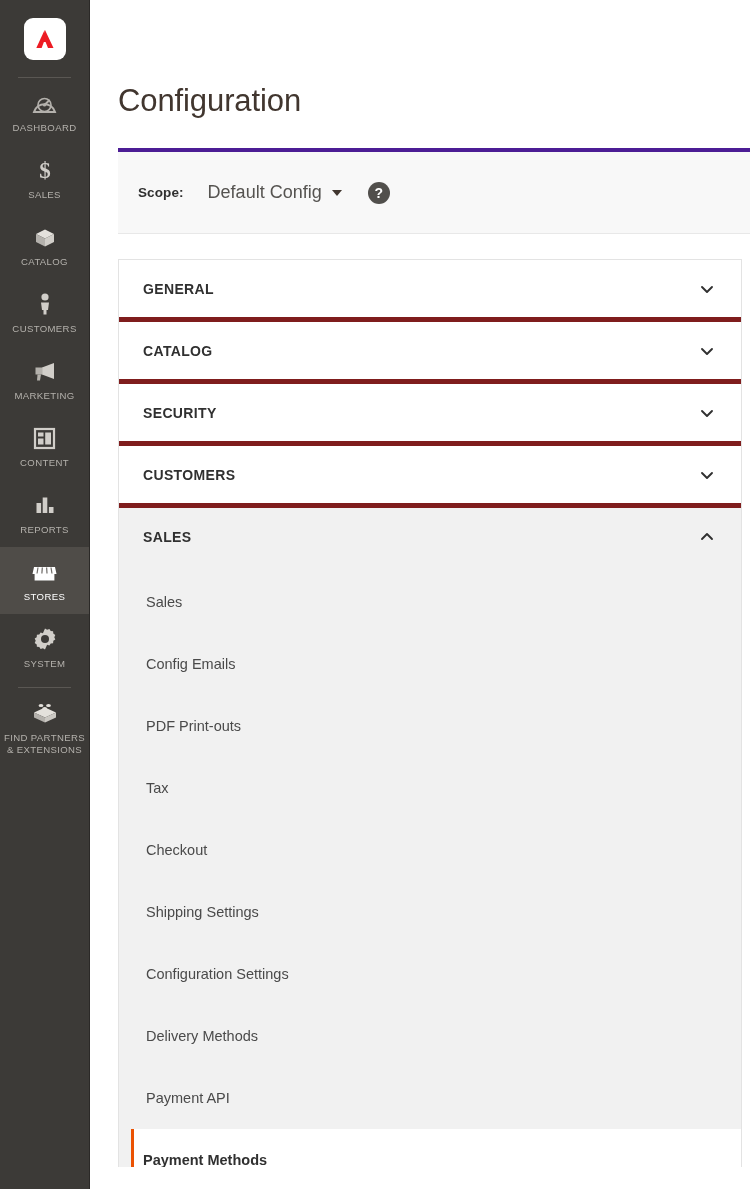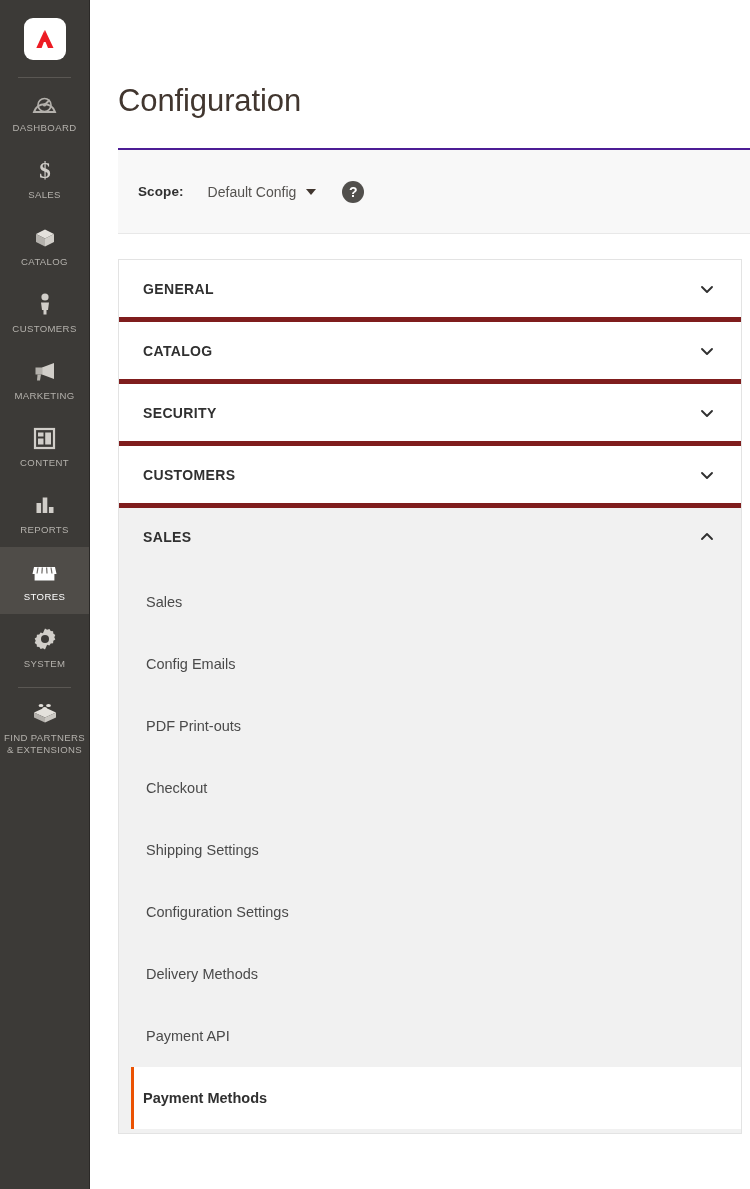--- a/index.html
+++ b/index.html
@@ -81,41 +81,41 @@
     font-size: 31px;
     font-weight: 300;
     color: #41362f;
     letter-spacing: -0.1px;
     padding: 83px 0 0 28px;
   }
   .scope-bar {
     margin-top: 29px;
     margin-left: 28px;
     background: #f8f8f8;
-    border-top: 2px solid #4c1d95;
+    border-top: 4px solid #4c1d95;
     border-bottom: 1px solid #e8e8e8;
     height: 86px;
     display: flex;
     align-items: center;
     padding-left: 20px;
   }
   .scope-label {
     font-size: 13.5px;
     font-weight: bold;
     color: #303030;
     letter-spacing: 0.1px;
   }
   .scope-select {
     display: flex;
     align-items: center;
     margin-left: 24px;
     cursor: pointer;
   }
   .scope-value {
-    font-size: 14px;
+    font-size: 18px;
     color: #555350;
   }
   .caret {
     width: 0; height: 0;
     border-left: 5px solid transparent;
     border-right: 5px solid transparent;
     border-top: 6px solid #41362f;
     margin-left: 10px;
   }
   .help-icon {
@@ -378,20 +378,23 @@
           <div class="sub-item">
               <span>Sales</span>
             </div>
           <div class="sub-item">
               <span>Config Emails</span>
             </div>
           <div class="sub-item">
               <span>PDF Print-outs</span>
             </div>
           <div class="sub-item">
+              <span>Tax</span>
+            </div>
+          <div class="sub-item">
               <span>Checkout</span>
             </div>
           <div class="sub-item">
               <span>Shipping Settings</span>
             </div>
           <div class="sub-item">
               <span>Configuration Settings</span>
             </div>
           <div class="sub-item">
               <span>Delivery Methods</span>

